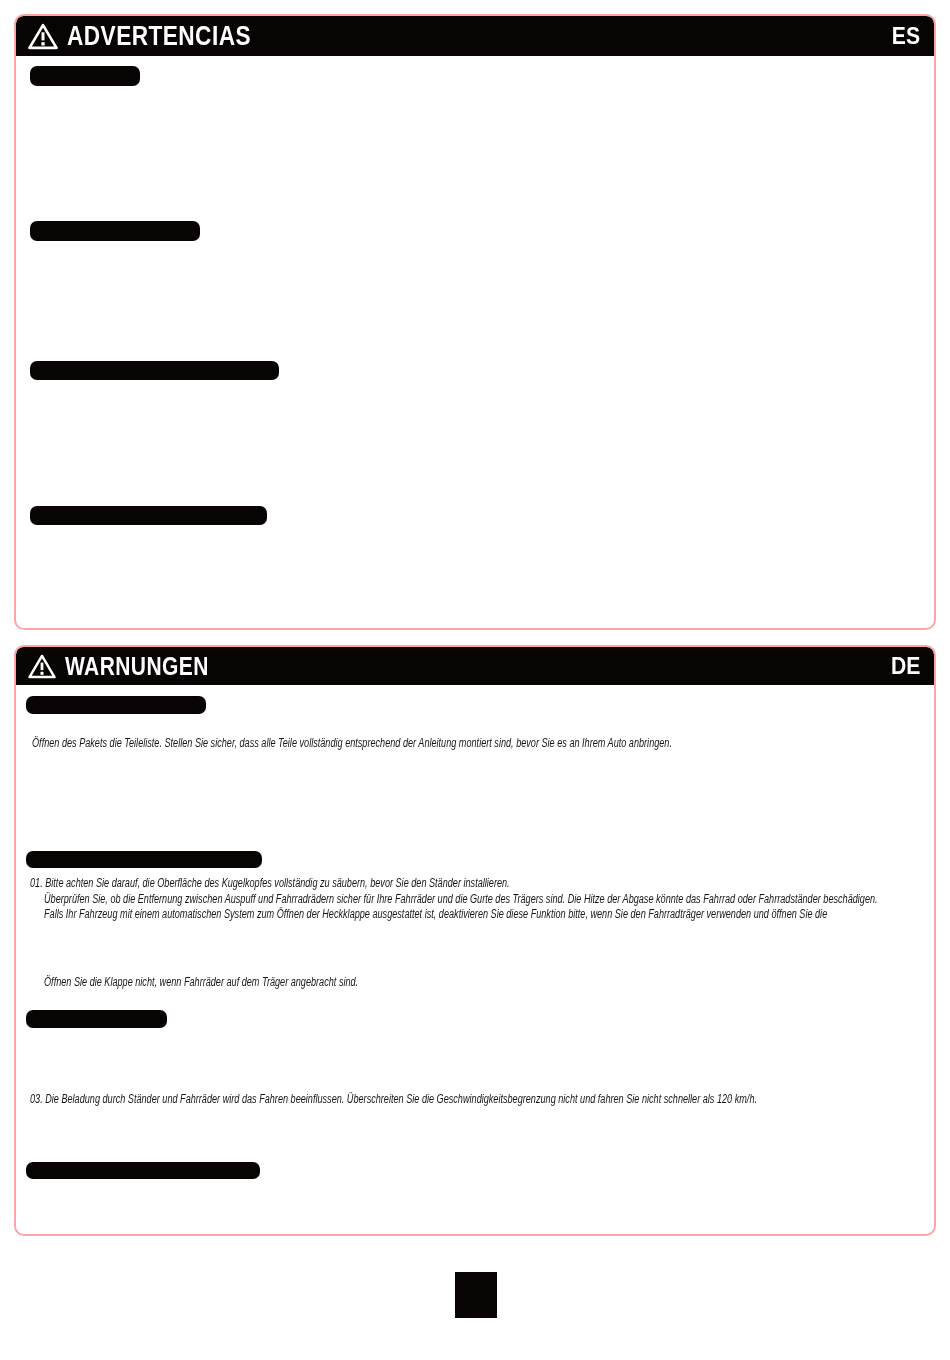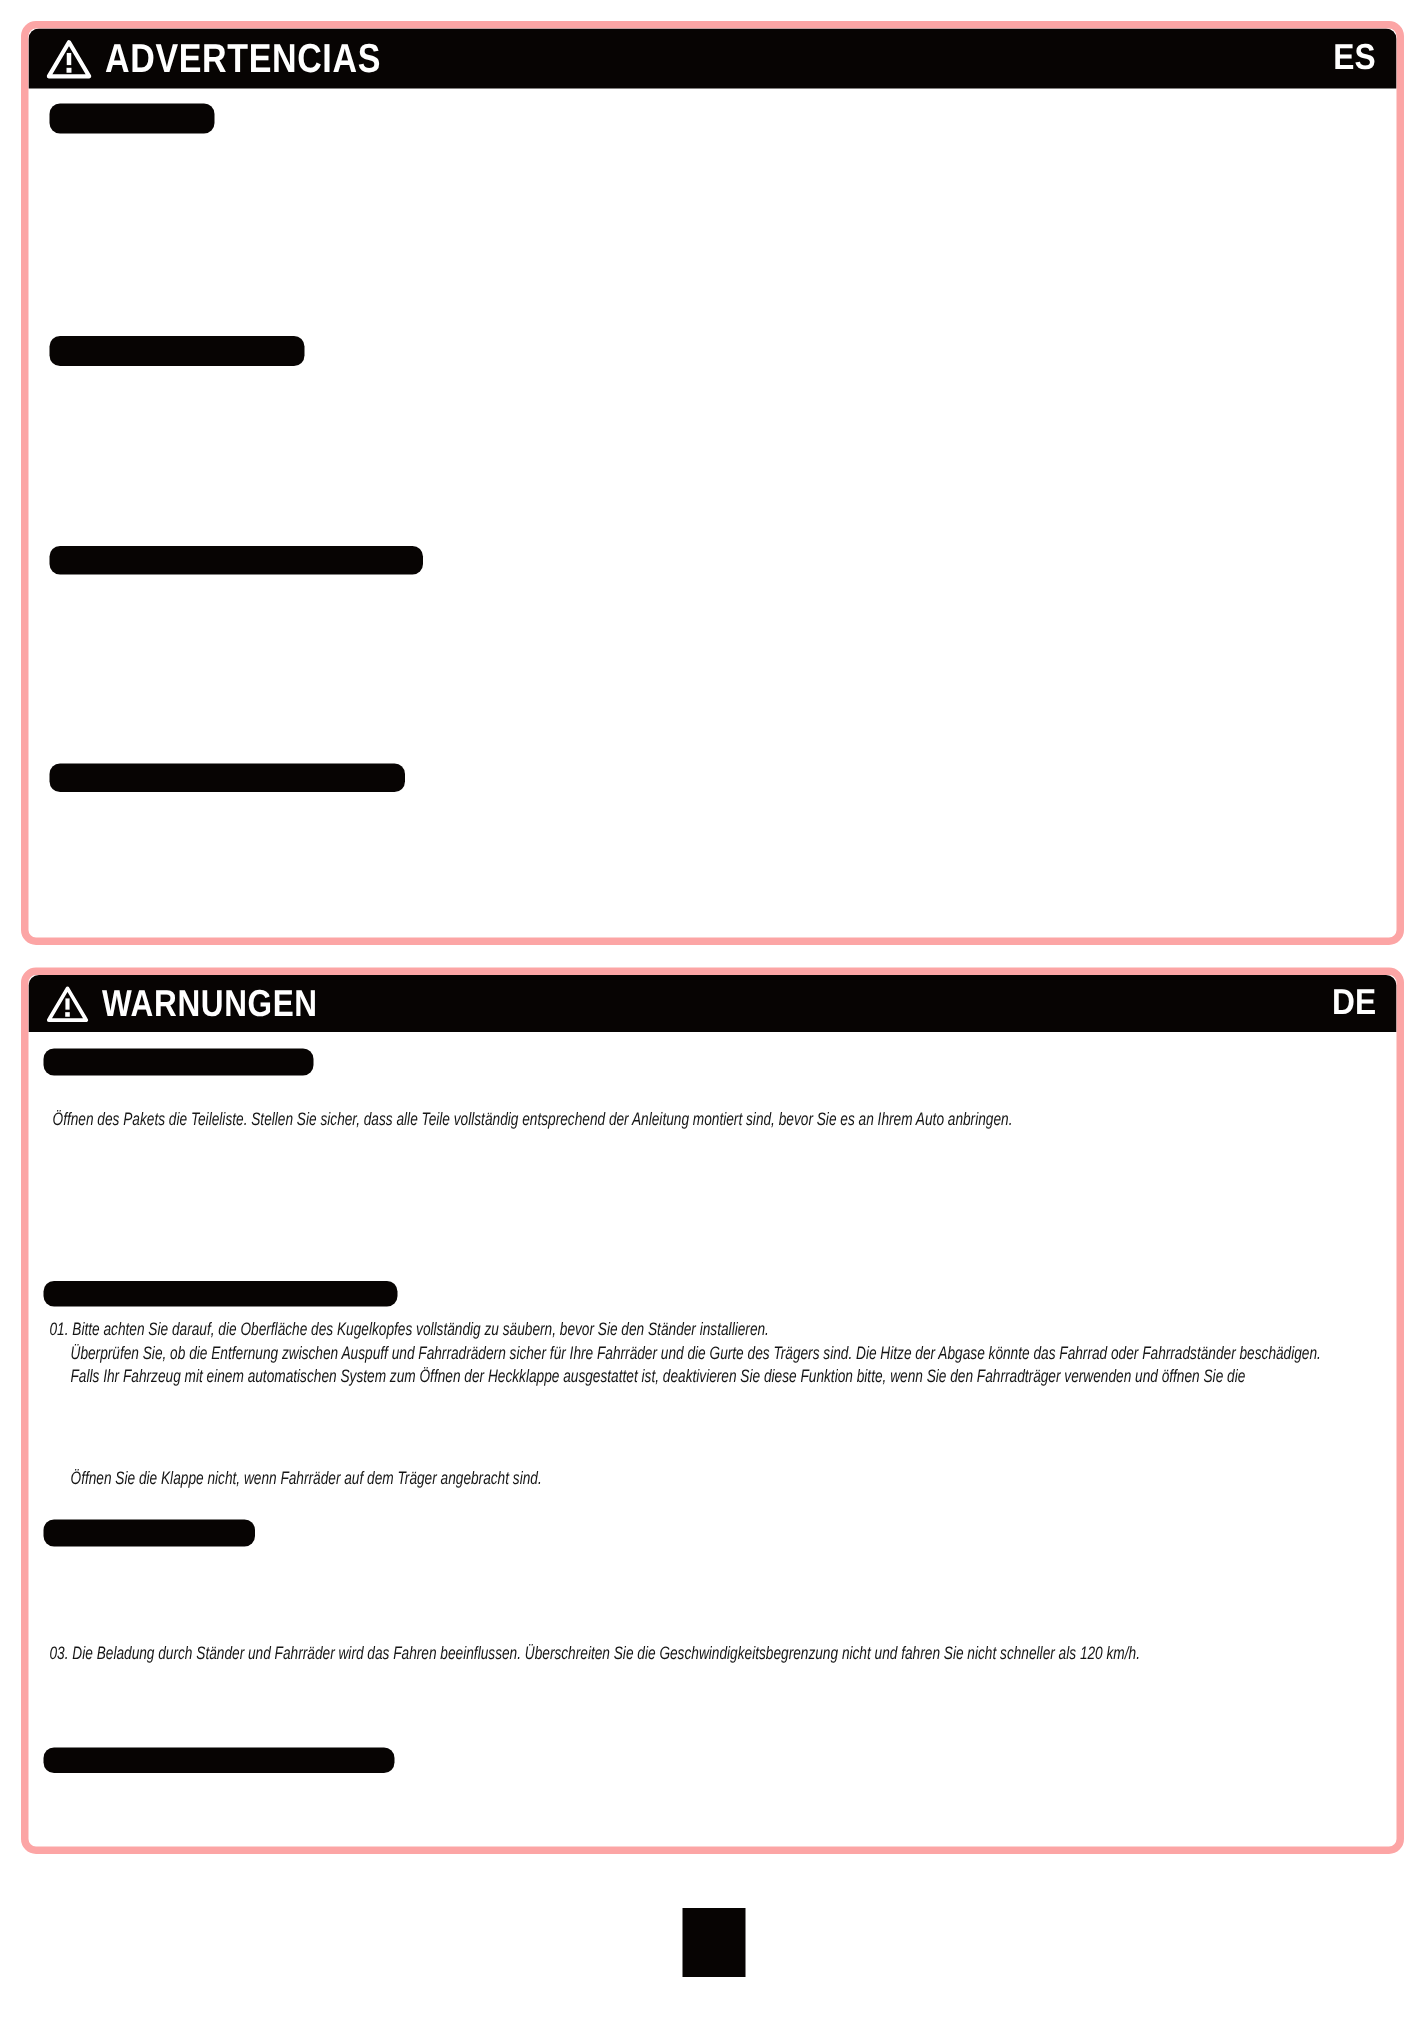--- a/index.html
+++ b/index.html
@@ -7,21 +7,21 @@
     position:relative;
     width:950px;height:1360px;
     background:#ffffff;
     font-family:"Liberation Sans", sans-serif;
     overflow:hidden;
   }
   
   .panel{
     position:absolute;
     background:#ffffff;
-    border:5px solid #fca5a5;
+    border:2px solid #fca5a5;
     border-radius:10px;
     box-sizing:border-box;
     overflow:hidden;
   }
   .panel-es{left:14px;top:14px;width:922px;height:616px;}
   .panel-de{left:14px;top:645px;width:922px;height:591px;}
   .panel-header{
     position:absolute;left:0;top:0;right:0;
     background:#070403;
     border-radius:7px 7px 0 0;

